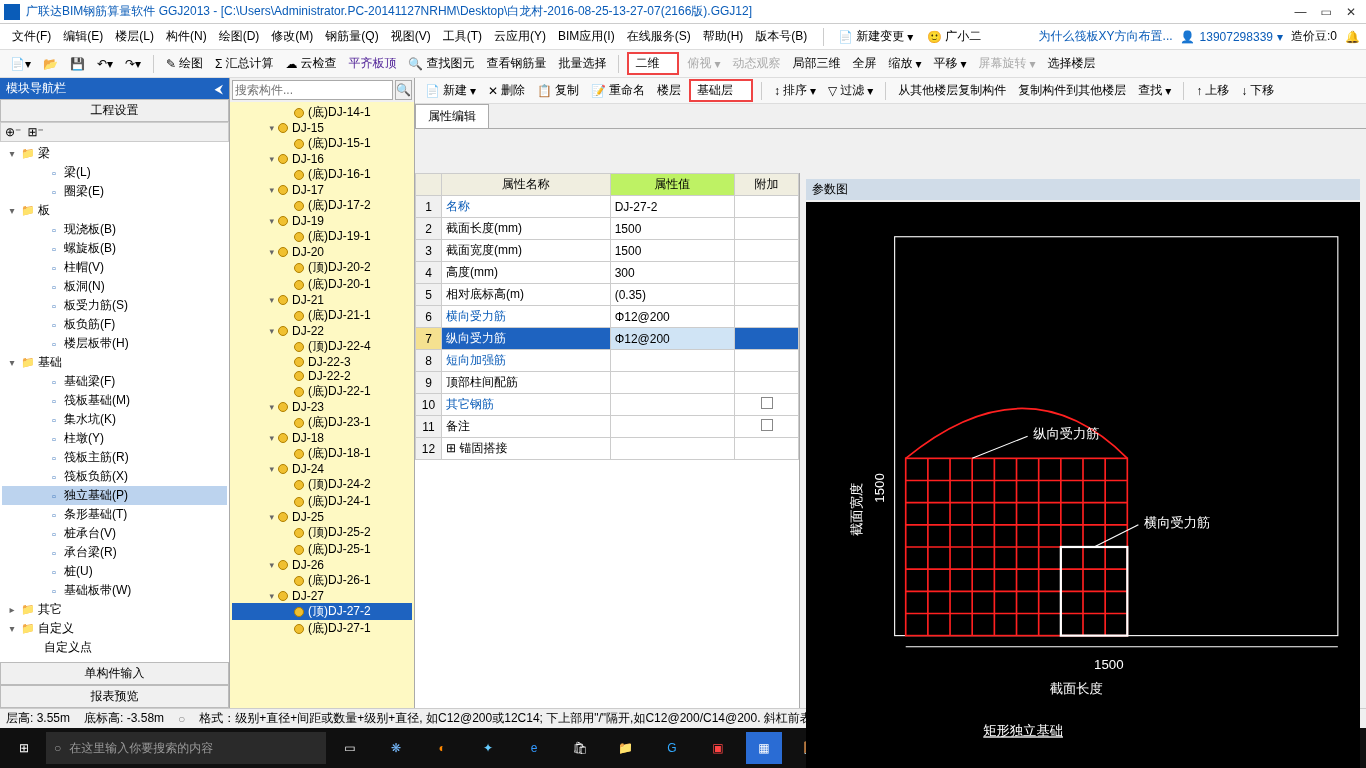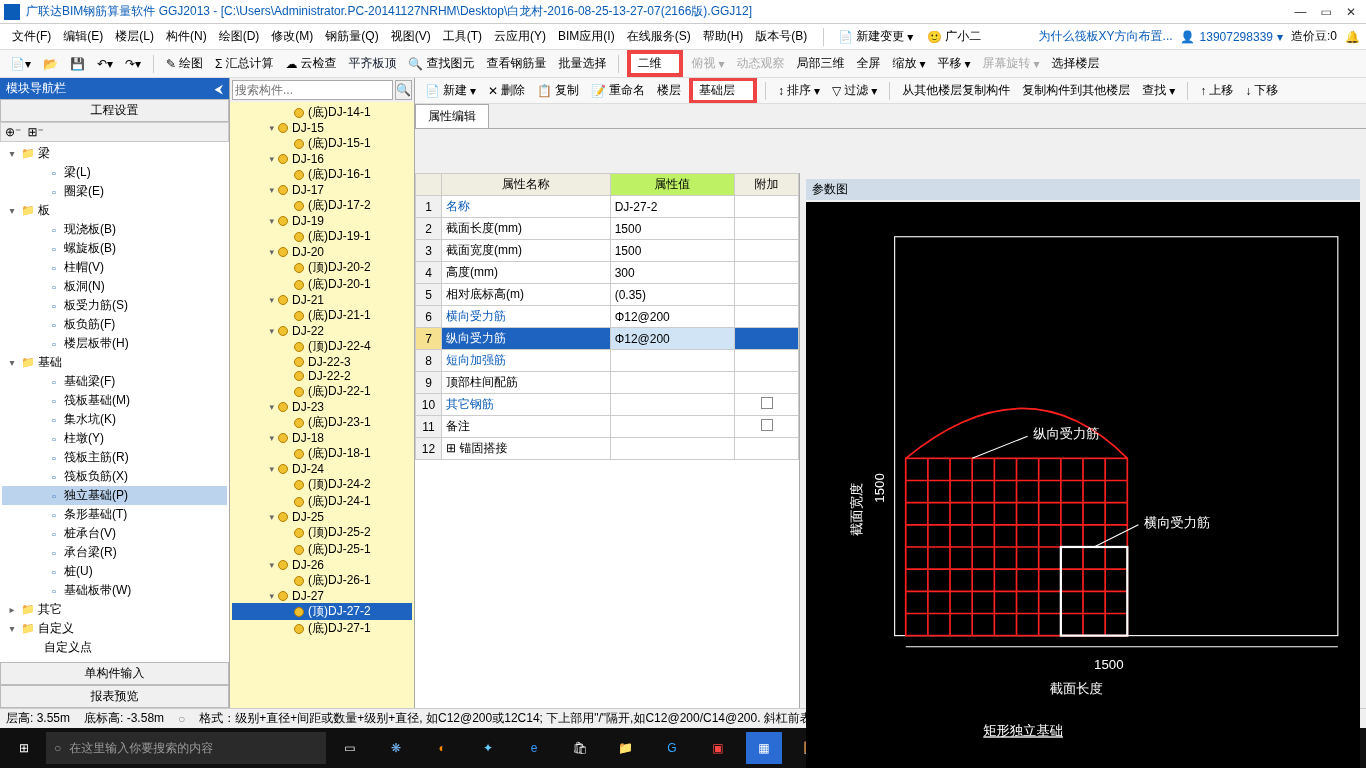--- a/index.html
+++ b/index.html
@@ -9,21 +9,21 @@
 .titlebar .title { flex: 1; color: #0a5cb8; font-size: 12px; white-space: nowrap; overflow: hidden; }
 .titlebar .winbtns { display: flex; gap: 14px; padding-right: 6px; color: #333; }
 .menubar { height: 26px; background: #fff; display: flex; align-items: center; padding: 0 6px; gap: 6px; border-bottom: 1px solid #ddd; }
 .menubar .menu-item { padding: 2px 6px; cursor: pointer; }
 .menubar .right { margin-left: auto; display: flex; align-items: center; gap: 8px; }
 .menubar .link-blue { color: #0a5cb8; }
 .menubar .user { color: #0a5cb8; display:flex; align-items:center; gap:4px;}
 .toolbar1 { height: 28px; background: #f8f8f8; display: flex; align-items: center; padding: 0 6px; gap: 4px; border-bottom: 1px solid #ddd; }
 .tb-btn { display: flex; align-items: center; gap: 3px; padding: 2px 4px; cursor: pointer; }
 .tb-sep { width: 1px; height: 18px; background: #ccc; margin: 0 4px; }
-.dropdown-box { border: 4px solid #ef4444; padding: 1px 18px 1px 6px; background: #fff; position: relative; }
+.dropdown-box { border: 2px solid #ef4444; padding: 1px 18px 1px 6px; background: #fff; position: relative; }
 .content { flex: 1; display: flex; min-height: 0; }
 .left-panel { width: 230px; display: flex; flex-direction: column; border-right: 1px solid #aaa; }
 .panel-hdr { background: #1e63c0; color: #fff; padding: 2px 6px; display: flex; justify-content: space-between; align-items: center; }
 .panel-btn { background: #f0f0f0; border: 1px solid #bbb; text-align: center; padding: 2px; cursor: pointer; }
 .panel-btn.active { background: #fff; }
 .mini-toolbar { background: #f0f0f0; border: 1px solid #ccc; padding: 2px 4px; display:flex; gap:6px; }
 .tree { flex: 1; overflow: auto; background: #fff; padding: 2px; }
 .tree-node { display: flex; align-items: center; padding: 1px 0; cursor: pointer; white-space: nowrap; }
 .tree-node.selected { background: #bcd3ee; }
 .tree-toggle { width: 12px; text-align: center; color: #666; font-size: 10px; }
@@ -95,21 +95,21 @@
 <div class="toolbar1">
   <span class="tb-btn">📄▾</span>
   <span class="tb-btn">📂</span>
   <span class="tb-btn">💾</span>
   <span class="tb-btn">↶▾</span>
   <span class="tb-btn">↷▾</span>
   <span class="tb-sep"></span>
   <span class="tb-btn">✎ <span>绘图</span></span>
   <span class="tb-btn">Σ <span>汇总计算</span></span>
   <span class="tb-btn">☁ <span>云检查</span></span>
-  <span class="tb-btn" style="color:#0f172a">
+  <span class="tb-btn" style="color:#4c1d95">
       <span>平齐板顶</span>
     </span>
   <span class="tb-btn">🔍 <span>查找图元</span></span>
   <span class="tb-btn">
       <span>查看钢筋量</span>
     </span>
   <span class="tb-btn">
       <span>批量选择</span>
     </span>
   <span class="tb-sep"></span>

